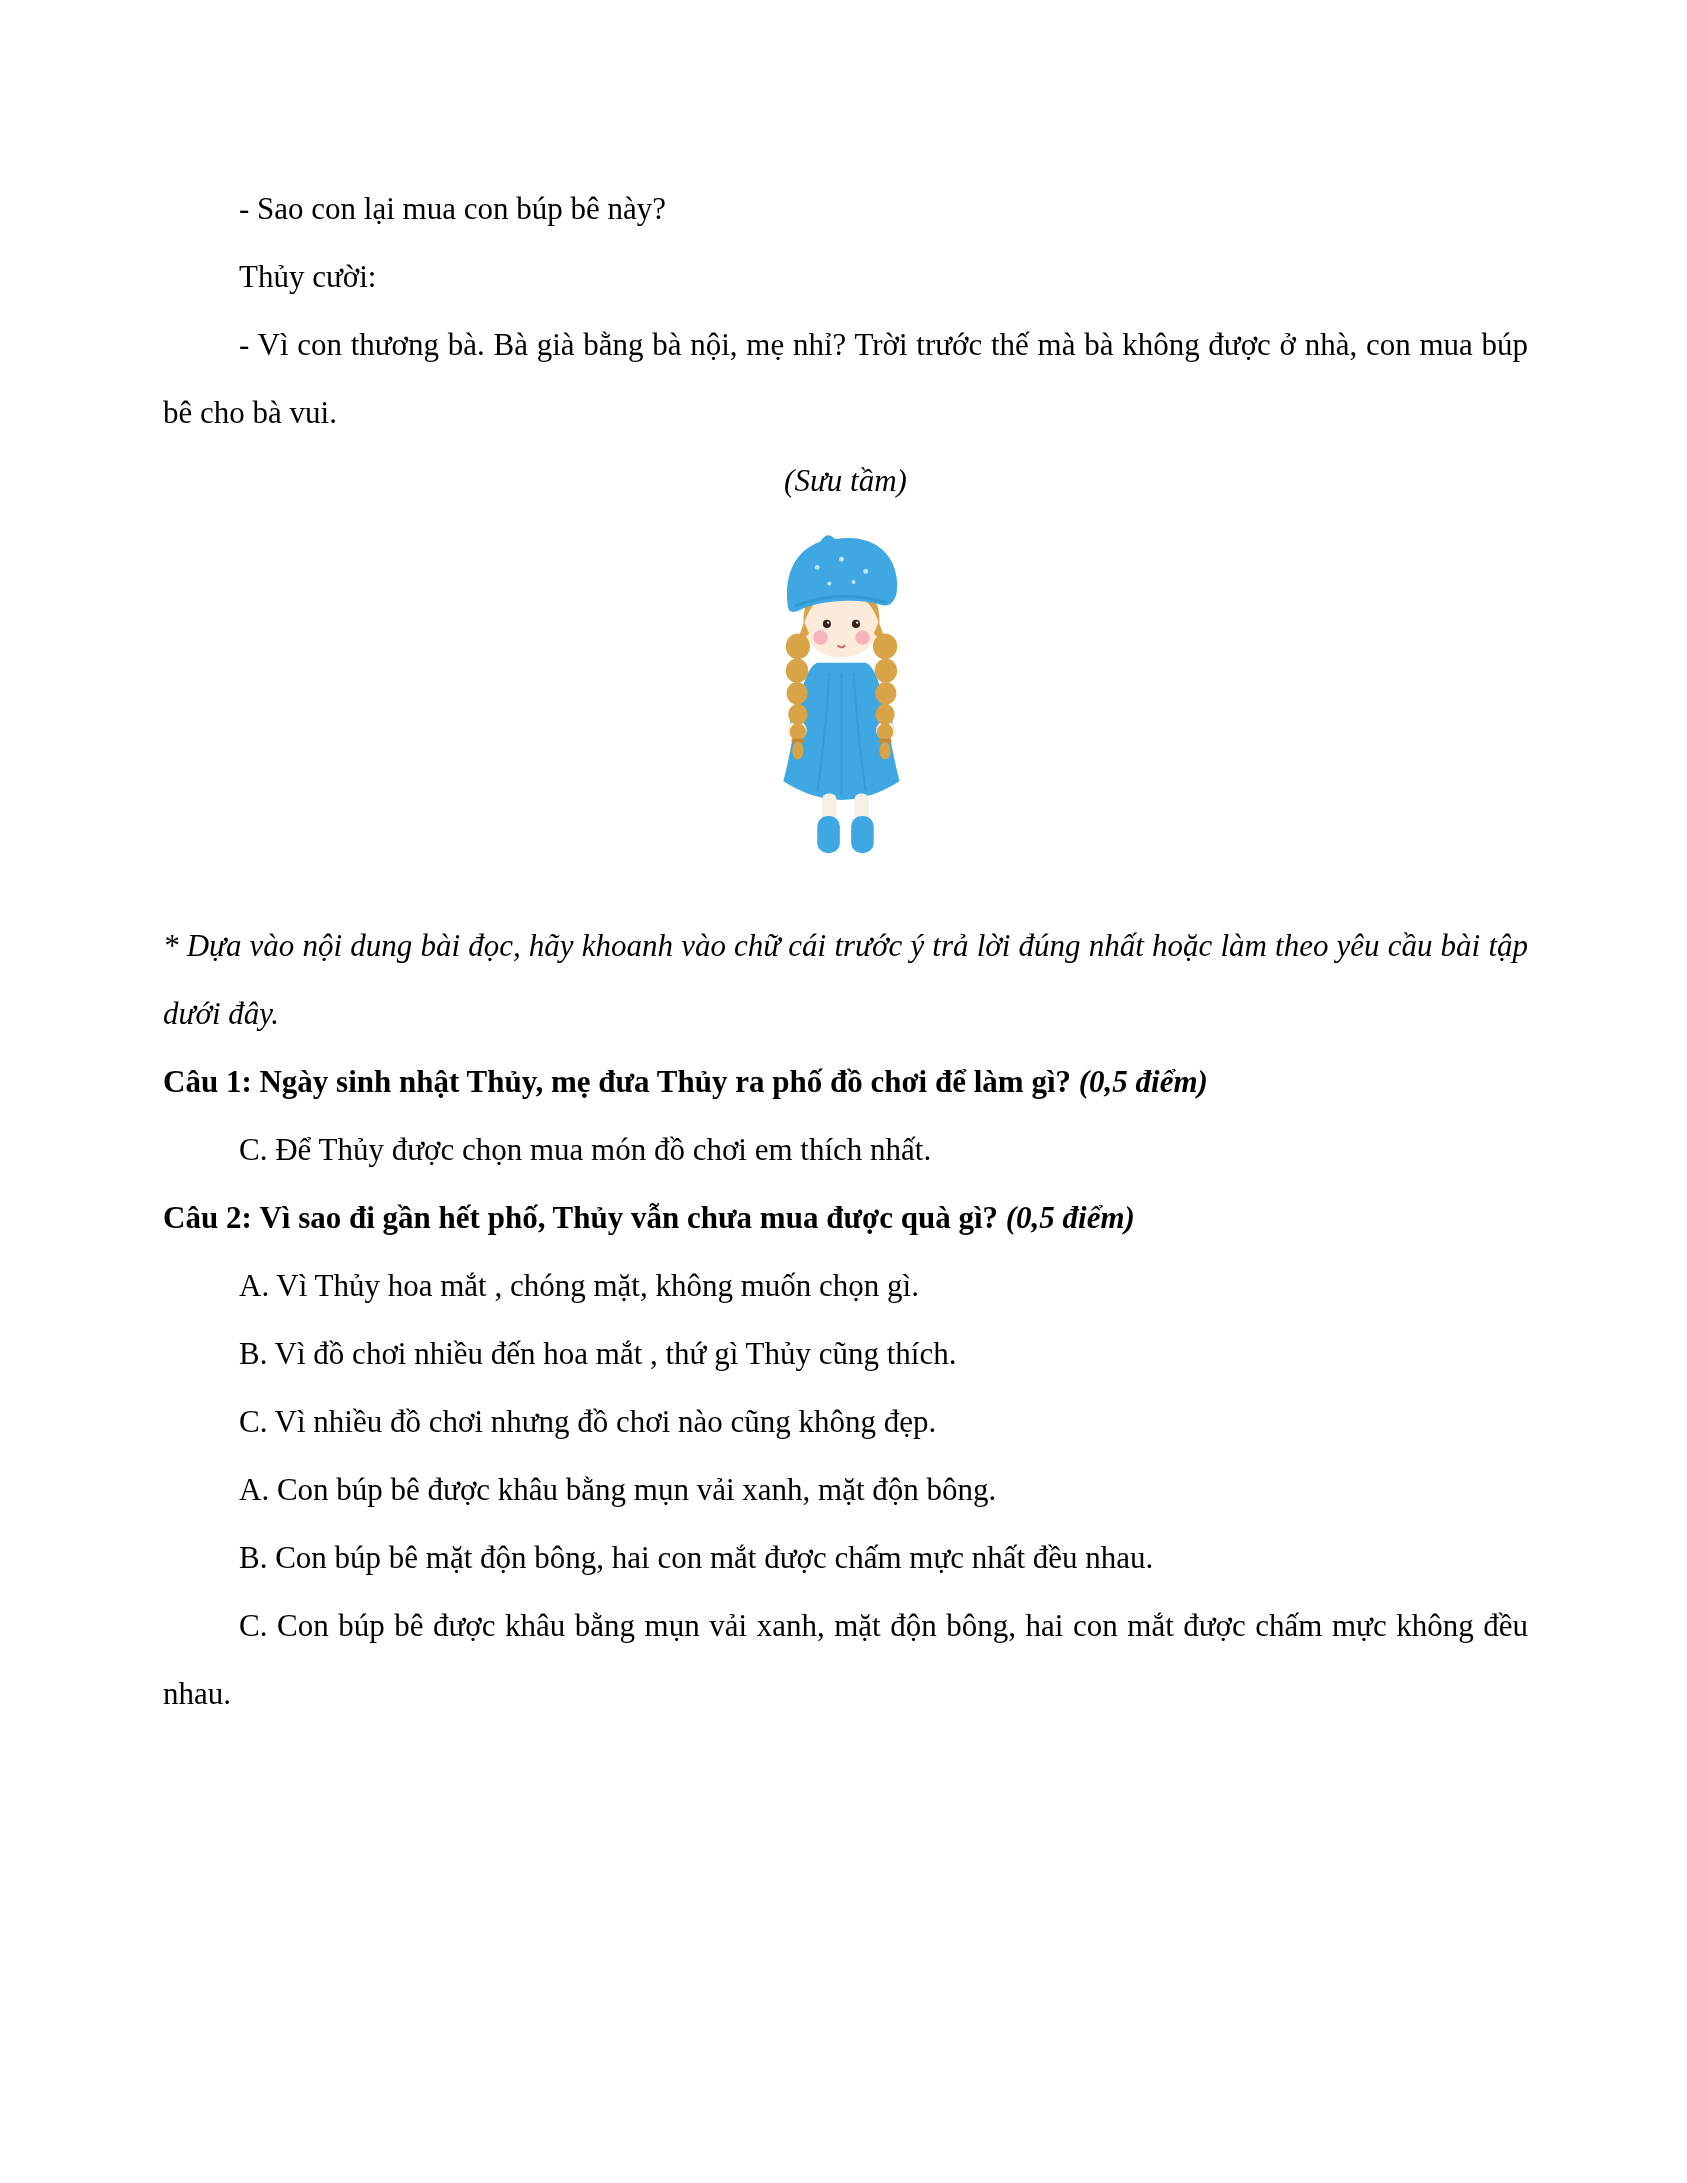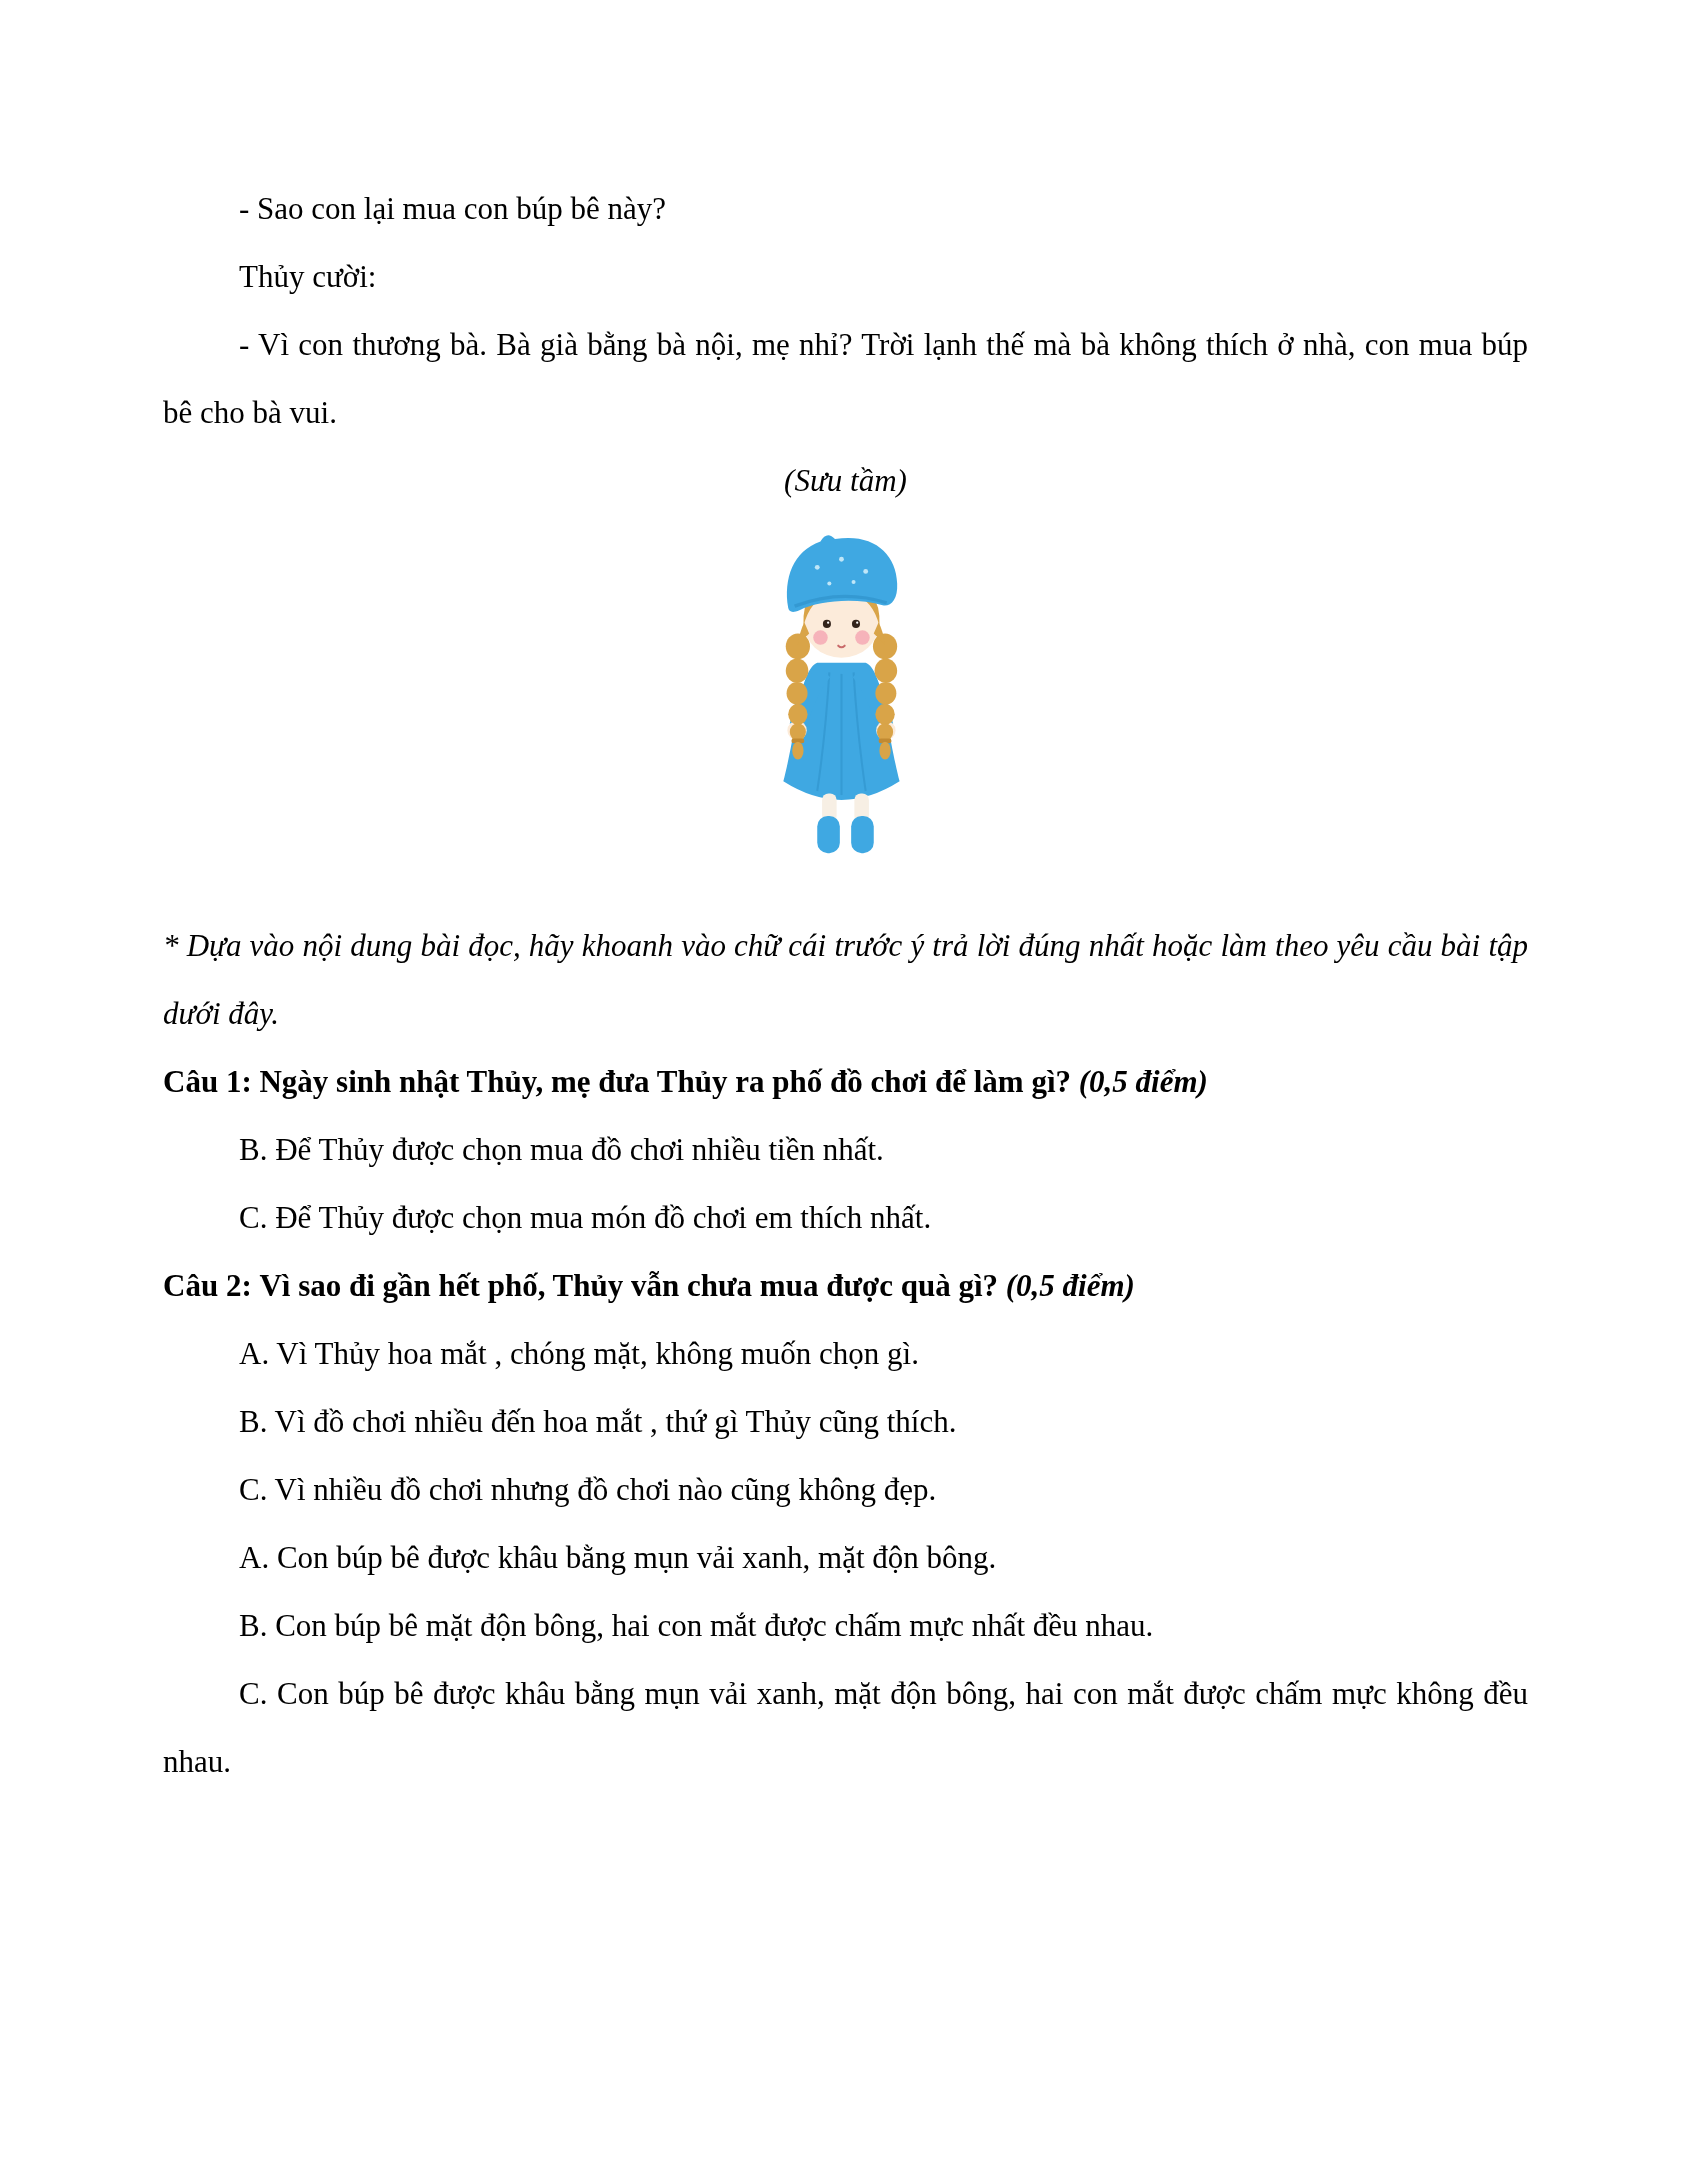--- a/index.html
+++ b/index.html
@@ -48,21 +48,21 @@
     font-weight: bold;
   }
 </style>
 </head>
 <body>
 
 <div class="page">
 
   <p class="para indent">- Sao con lại mua con búp bê này?</p>
   <p class="para indent">Thủy cười:</p>
-  <p class="para indent">- Vì con thương bà. Bà già bằng bà nội, mẹ nhỉ? Trời lạnh thế mà bà không thích ở nhà, con mua búp bê cho bà vui.</p>
+  <p class="para indent">- Vì con thương bà. Bà già bằng bà nội, mẹ nhỉ? Trời trước thế mà bà không được ở nhà, con mua búp bê cho bà vui.</p>
   <p class="para attribution">(Sưu tầm)</p>
 
   <div class="figure">
     <svg width="187" height="373" viewBox="0 0 230 462" xmlns="http://www.w3.org/2000/svg">
 
       <path d="M80,168 C70,172 62,190 54,235 C48,272 42,300 38,315 Q74,338 110,338 Q146,338 182,315 C178,300 172,272 166,235 C158,190 150,172 140,168 Z" fill="#3FA8E2"></path>
       <path d="M95,180 Q90,260 80,327" stroke="#2D90C8" stroke-width="2.5" fill="none" opacity="0.55"></path>
       <path d="M110,182 L110,332" stroke="#2D90C8" stroke-width="2.5" fill="none" opacity="0.55"></path>
       <path d="M125,180 Q130,260 140,327" stroke="#2D90C8" stroke-width="2.5" fill="none" opacity="0.55"></path>
 
@@ -116,21 +116,20 @@
       <circle cx="129.5" cy="118.5" r="1.4" fill="#ffffff"></circle>
       <circle cx="84" cy="137" r="9" fill="#F5A9B4" opacity="0.85"></circle>
       <circle cx="136" cy="137" r="9" fill="#F5A9B4" opacity="0.85"></circle>
       <path d="M106,147 Q110,151 114,147" stroke="#C96B6B" stroke-width="2.5" fill="none" stroke-linecap="round"></path>
     </svg>
   </div>
 
   <p class="para instruction">* Dựa vào nội dung bài đọc, hãy khoanh vào chữ cái trước ý trả lời đúng nhất hoặc làm theo yêu cầu bài tập dưới đây.</p>
 
   <p class="para q-head"><span class="b">Câu 1:</span> <span class="b">Ngày sinh nhật Thủy, mẹ đưa Thủy ra phố đồ chơi để làm gì?</span> <span class="pts">(0,5 điểm)</span></p>
-  <p class="para indent">B. Để Thủy được chọn mua đồ chơi nhiều tiền nhất.</p>
   <p class="para indent">C. Để Thủy được chọn mua món đồ chơi em thích nhất.</p>
 
   <p class="para q-head"><span class="b">Câu 2:</span> <span class="b">Vì sao đi gần hết phố, Thủy vẫn chưa mua được quà gì?</span> <span class="pts">(0,5 điểm)</span></p>
   <p class="para indent">A. Vì Thủy hoa mắt , chóng mặt, không muốn chọn gì.</p>
   <p class="para indent">B. Vì đồ chơi nhiều đến hoa mắt , thứ gì Thủy cũng thích.</p>
   <p class="para indent">C. Vì nhiều đồ chơi nhưng đồ chơi nào cũng không đẹp.</p>
 
   <p class="para indent">A. Con búp bê được khâu bằng mụn vải xanh, mặt độn bông.</p>
   <p class="para indent">B. Con búp bê mặt độn bông, hai con mắt được chấm mực nhất đều nhau.</p>
   <p class="para indent">C. Con búp bê được khâu bằng mụn vải xanh, mặt độn bông, hai con mắt được chấm mực không đều nhau.</p>

